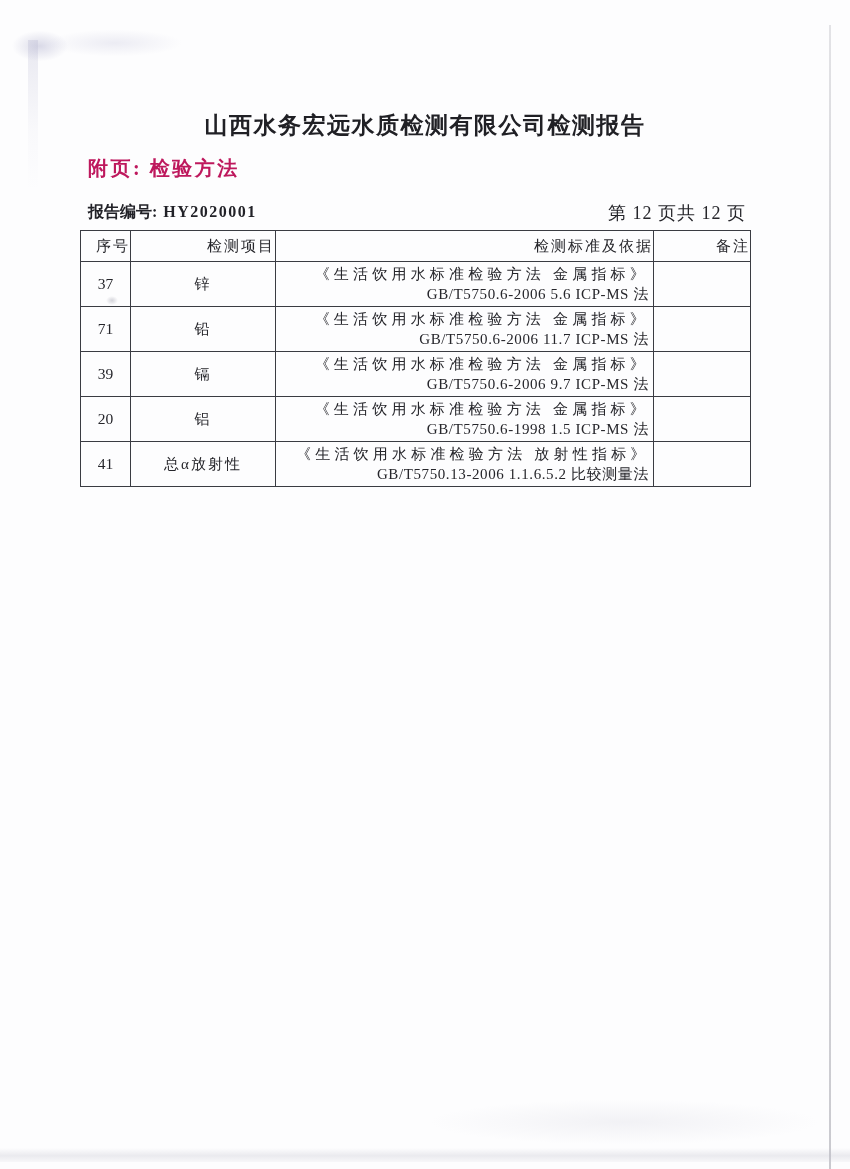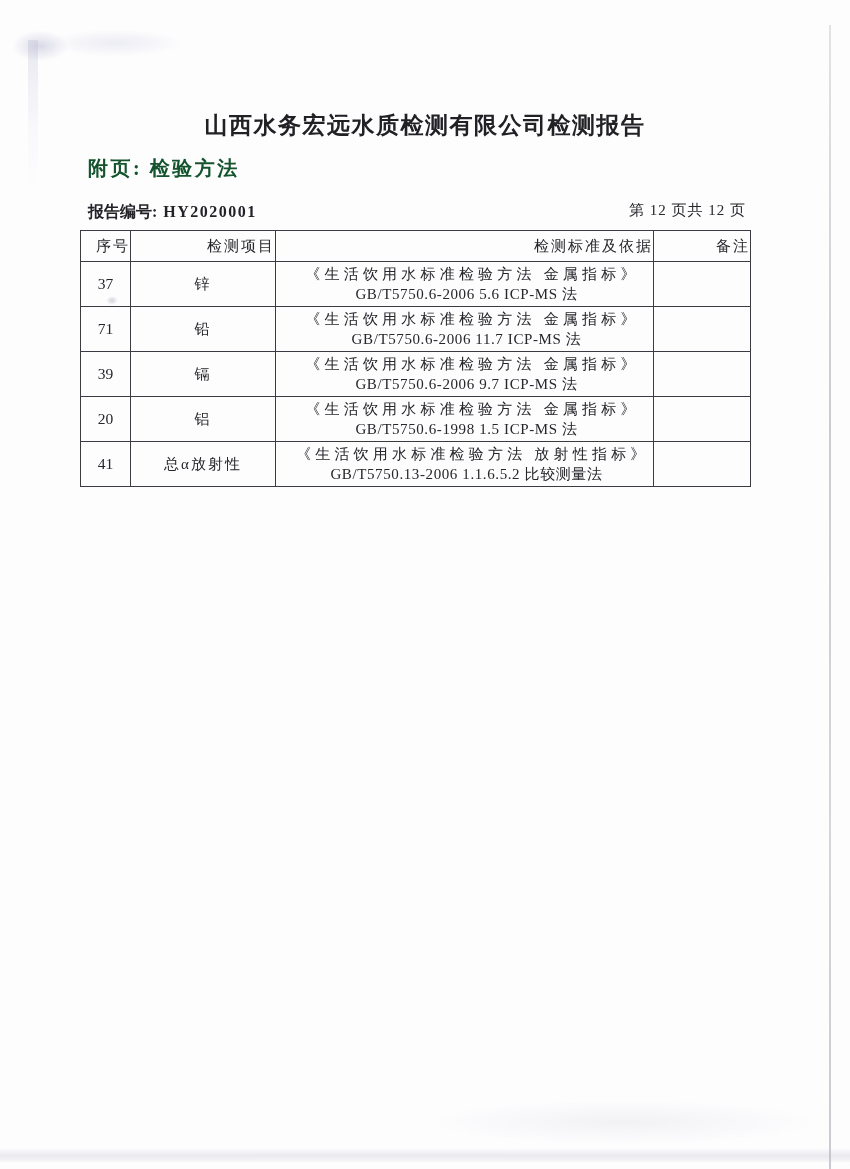--- a/index.html
+++ b/index.html
@@ -58,32 +58,32 @@
     font-weight: 700;
     font-size: 23px;
     letter-spacing: 1.5px;
     color: #202025;
   }
   .subtitle {
     position: absolute; left: 88px; top: 155px;
     font-weight: 700;
     font-size: 20px;
     letter-spacing: 2.5px;
-    color: #14532d;
+    color: #be185d;
   }
   .report-line {
     position: absolute; left: 88px; top: 202px;
     font-weight: 700;
     font-size: 16px;
     color: #222228;
   }
   .report-line .val { letter-spacing: 1.5px; margin-left: 6px; margin-top: 48px; }
   .page-indicator {
     position: absolute; right: 104px; top: 201px;
-    font-size: 15px;
+    font-size: 18px;
     letter-spacing: 1px;
     color: #26262b;
   }
 
   
   table.methods {
     position: absolute; left: 80px; top: 230px;
     width: 670px;
     border-collapse: collapse;
     table-layout: fixed;
@@ -96,21 +96,21 @@
   }
   table.methods th {
     height: 31px;
     font-weight: 400;
     letter-spacing: 2px;
     text-align: right;
   }
   table.methods td { height: 44px; }
   td.c-no   { text-align: center; font-size: 15.5px; }
   td.c-item { text-align: center; letter-spacing: 2px; }
-  td.c-std  { text-align: center; padding: 2px 4px 2px 8px; line-height: 20px; }
+  td.c-std  { text-align: right; padding: 2px 4px 2px 8px; line-height: 20px; }
   td.c-std .std1 { display: block; letter-spacing: 4.2px; padding-left: 12px; white-space: nowrap; }
   td.c-std .std2 { display: block; letter-spacing: 0.6px; white-space: nowrap; }
   td.c-remark { text-align: center; }
 </style>
 </head>
 <body>
 
 <div class="page">
 
   <div class="smudge-topleft"></div>

